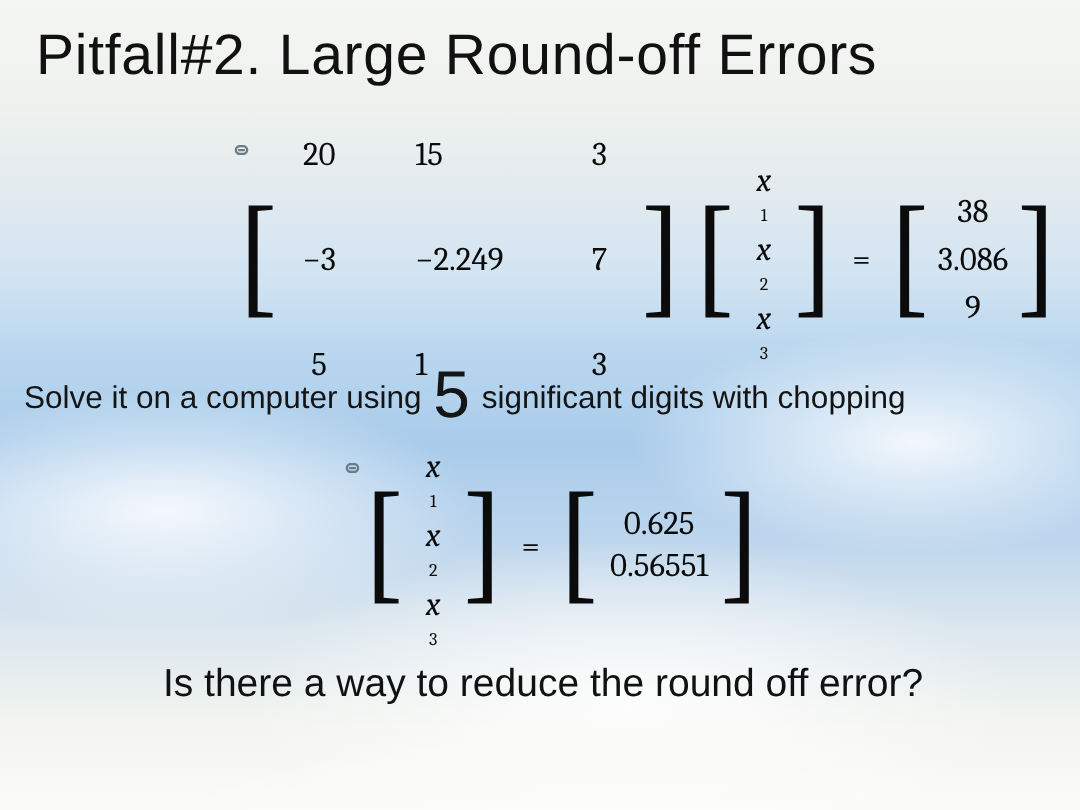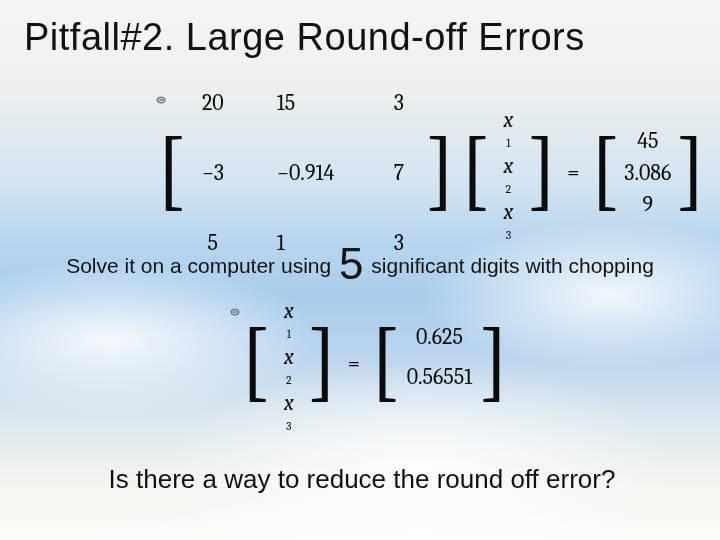--- a/index.html
+++ b/index.html
@@ -88,21 +88,20 @@
   .eq-sign { padding: 0 10px; font-size: 22px; }
 
   
   .sentence {
     position: absolute;
     left: 16px;
     top: 248px;
     width: 688px;
     font-size: 21px;
     color: #141414;
-    text-align: center;
   }
   .sentence .big5 {
     font-size: 44px;
     line-height: 20px;
     position: relative;
     top: 6px;
     padding: 0 2px;
     font-family: Verdana, Tahoma, sans-serif;
   }
 
@@ -114,30 +113,30 @@
     display: flex;
     align-items: center;
     font-family: Cambria, "Cambria Math", "Times New Roman", serif;
     font-size: 22px;
     color: #0b0b0b;
   }
   .eq2 .big-bracket { font-size: 88px; line-height: 88px; font-weight: 300; position: relative; top: -2px; }
   .vec3b {
     display: grid;
     grid-template-rows: auto auto auto;
-    row-gap: 14px;
+    row-gap: 2px;
     text-align: center;
     padding: 0 6px;
   }
   .vec3b span { min-width: 60px; display:block; }
 
   .question {
     position: absolute;
     left: 42px;
-    top: 464px;
+    top: 440px;
     width: 640px;
     font-size: 26px;
     text-align: center;
     color: #111;
   }
 </style>
 </head>
 <body>
 
 <div class="slide">
@@ -154,41 +153,41 @@
       </svg>
   </span>
 
   <div class="eq1" style="margin-left:4px;">
     <span class="big-bracket">[</span>
     <div class="mat3">
       <span class="c">20</span>
       <span class="cL">15</span>
       <span class="c">3</span>
       <span class="c">−3</span>
-      <span class="cL">−0.914</span>
+      <span class="cL">−2.249</span>
       <span class="c">7</span>
       <span class="c">5</span>
       <span class="cL">1</span>
       <span class="c">3</span>
     </div>
     <span class="big-bracket">]</span>
 
     <span class="big-bracket" style="margin-left:4px;">[</span>
     <div class="vec3">
       <span><i>x</i><span class="sub">1</span></span>
       <span><i>x</i><span class="sub">2</span></span>
       <span><i>x</i><span class="sub">3</span></span>
     </div>
     <span class="big-bracket">]</span>
 
     <span class="eq-sign">=</span>
 
     <span class="big-bracket">[</span>
     <div class="vec3">
-      <span>45</span>
+      <span>38</span>
       <span>3.086</span>
       <span>9</span>
     </div>
     <span class="big-bracket">]</span>
   </div>
 
   <div class="sentence">
     <span>Solve it on a computer using </span><span class="big5">5</span><span> significant digits with chopping</span>
   </div>
 

